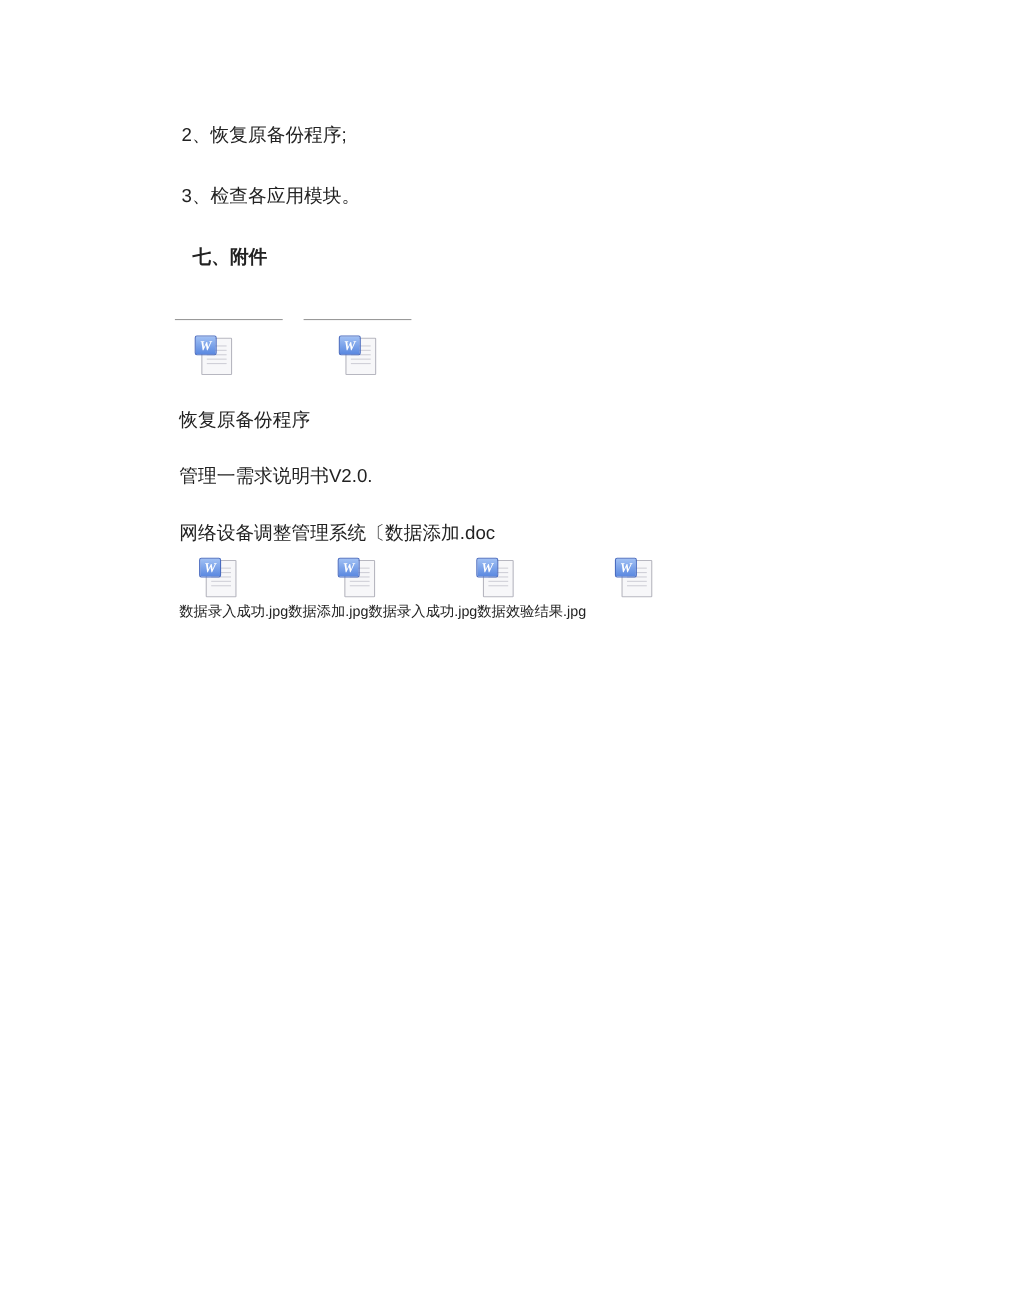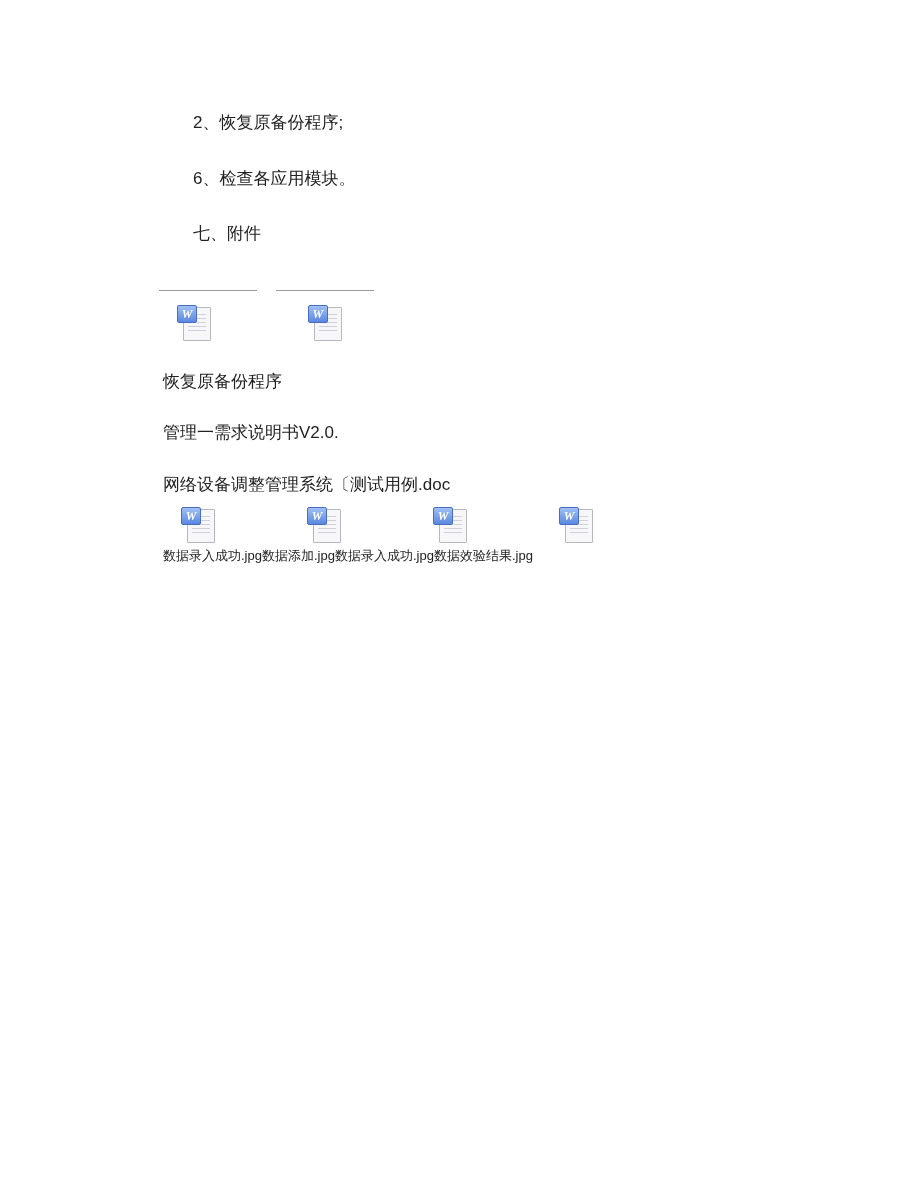--- a/index.html
+++ b/index.html
@@ -10,21 +10,20 @@
       font-family: "SimSun", "Microsoft YaHei", Arial, sans-serif;
       font-size: 17px;
       color: #222;
       line-height: 1.5;
       padding-top: 110px;
       padding-left: 165px;
       position: relative;
     }
     .para {
       margin-bottom: 30px;
-      margin-left: 28px;
     }
     .hline-row {
       margin-bottom: 5px;
       margin-left: -6px;
     }
     .hline {
       display: inline-block;
       height: 1px;
       background: #999;
       width: 98px;
@@ -92,22 +91,22 @@
     .row-labels {
       margin-left: -2px;
       font-size: 13px;
       white-space: nowrap;
     }
   </style>
 </head>
 <body>
 
 <div class="para">2、恢复原备份程序;</div>
-<div class="para">6、检查各应用模块。</div>
-<div class="para" style="">七、附件</div>
+<div class="para">3、检查各应用模块。</div>
+<div class="para" style="margin-left:10px;font-weight:bold;">七、附件</div>
 
 <div class="hline-row">
   <span class="hline"></span>
   <span class="hline"></span>
 </div>
 
 <div class="icon-row">
   <span class="doc-icon-wrap">
     <span class="doc-icon">
       <span class="page"></span>
@@ -117,21 +116,21 @@
   <span class="doc-icon-wrap">
     <span class="doc-icon">
       <span class="page"></span>
       <span class="wbadge">W</span>
     </span>
   </span>
 </div>
 
 <div class="text-block">恢复原备份程序</div>
 <div class="text-block">管理一需求说明书V2.0.</div>
-<div class="text-block" style="margin-bottom:12px;">网络设备调整管理系统〔测试用例.doc</div>
+<div class="text-block" style="margin-bottom:12px;">网络设备调整管理系统〔数据添加.doc</div>
 
 <div class="row2">
   <span class="item">
     <span class="doc-icon">
       <span class="page"></span><span class="wbadge">W</span>
     </span>
   </span>
   <span class="item">
     <span class="doc-icon">
       <span class="page"></span><span class="wbadge">W</span>

